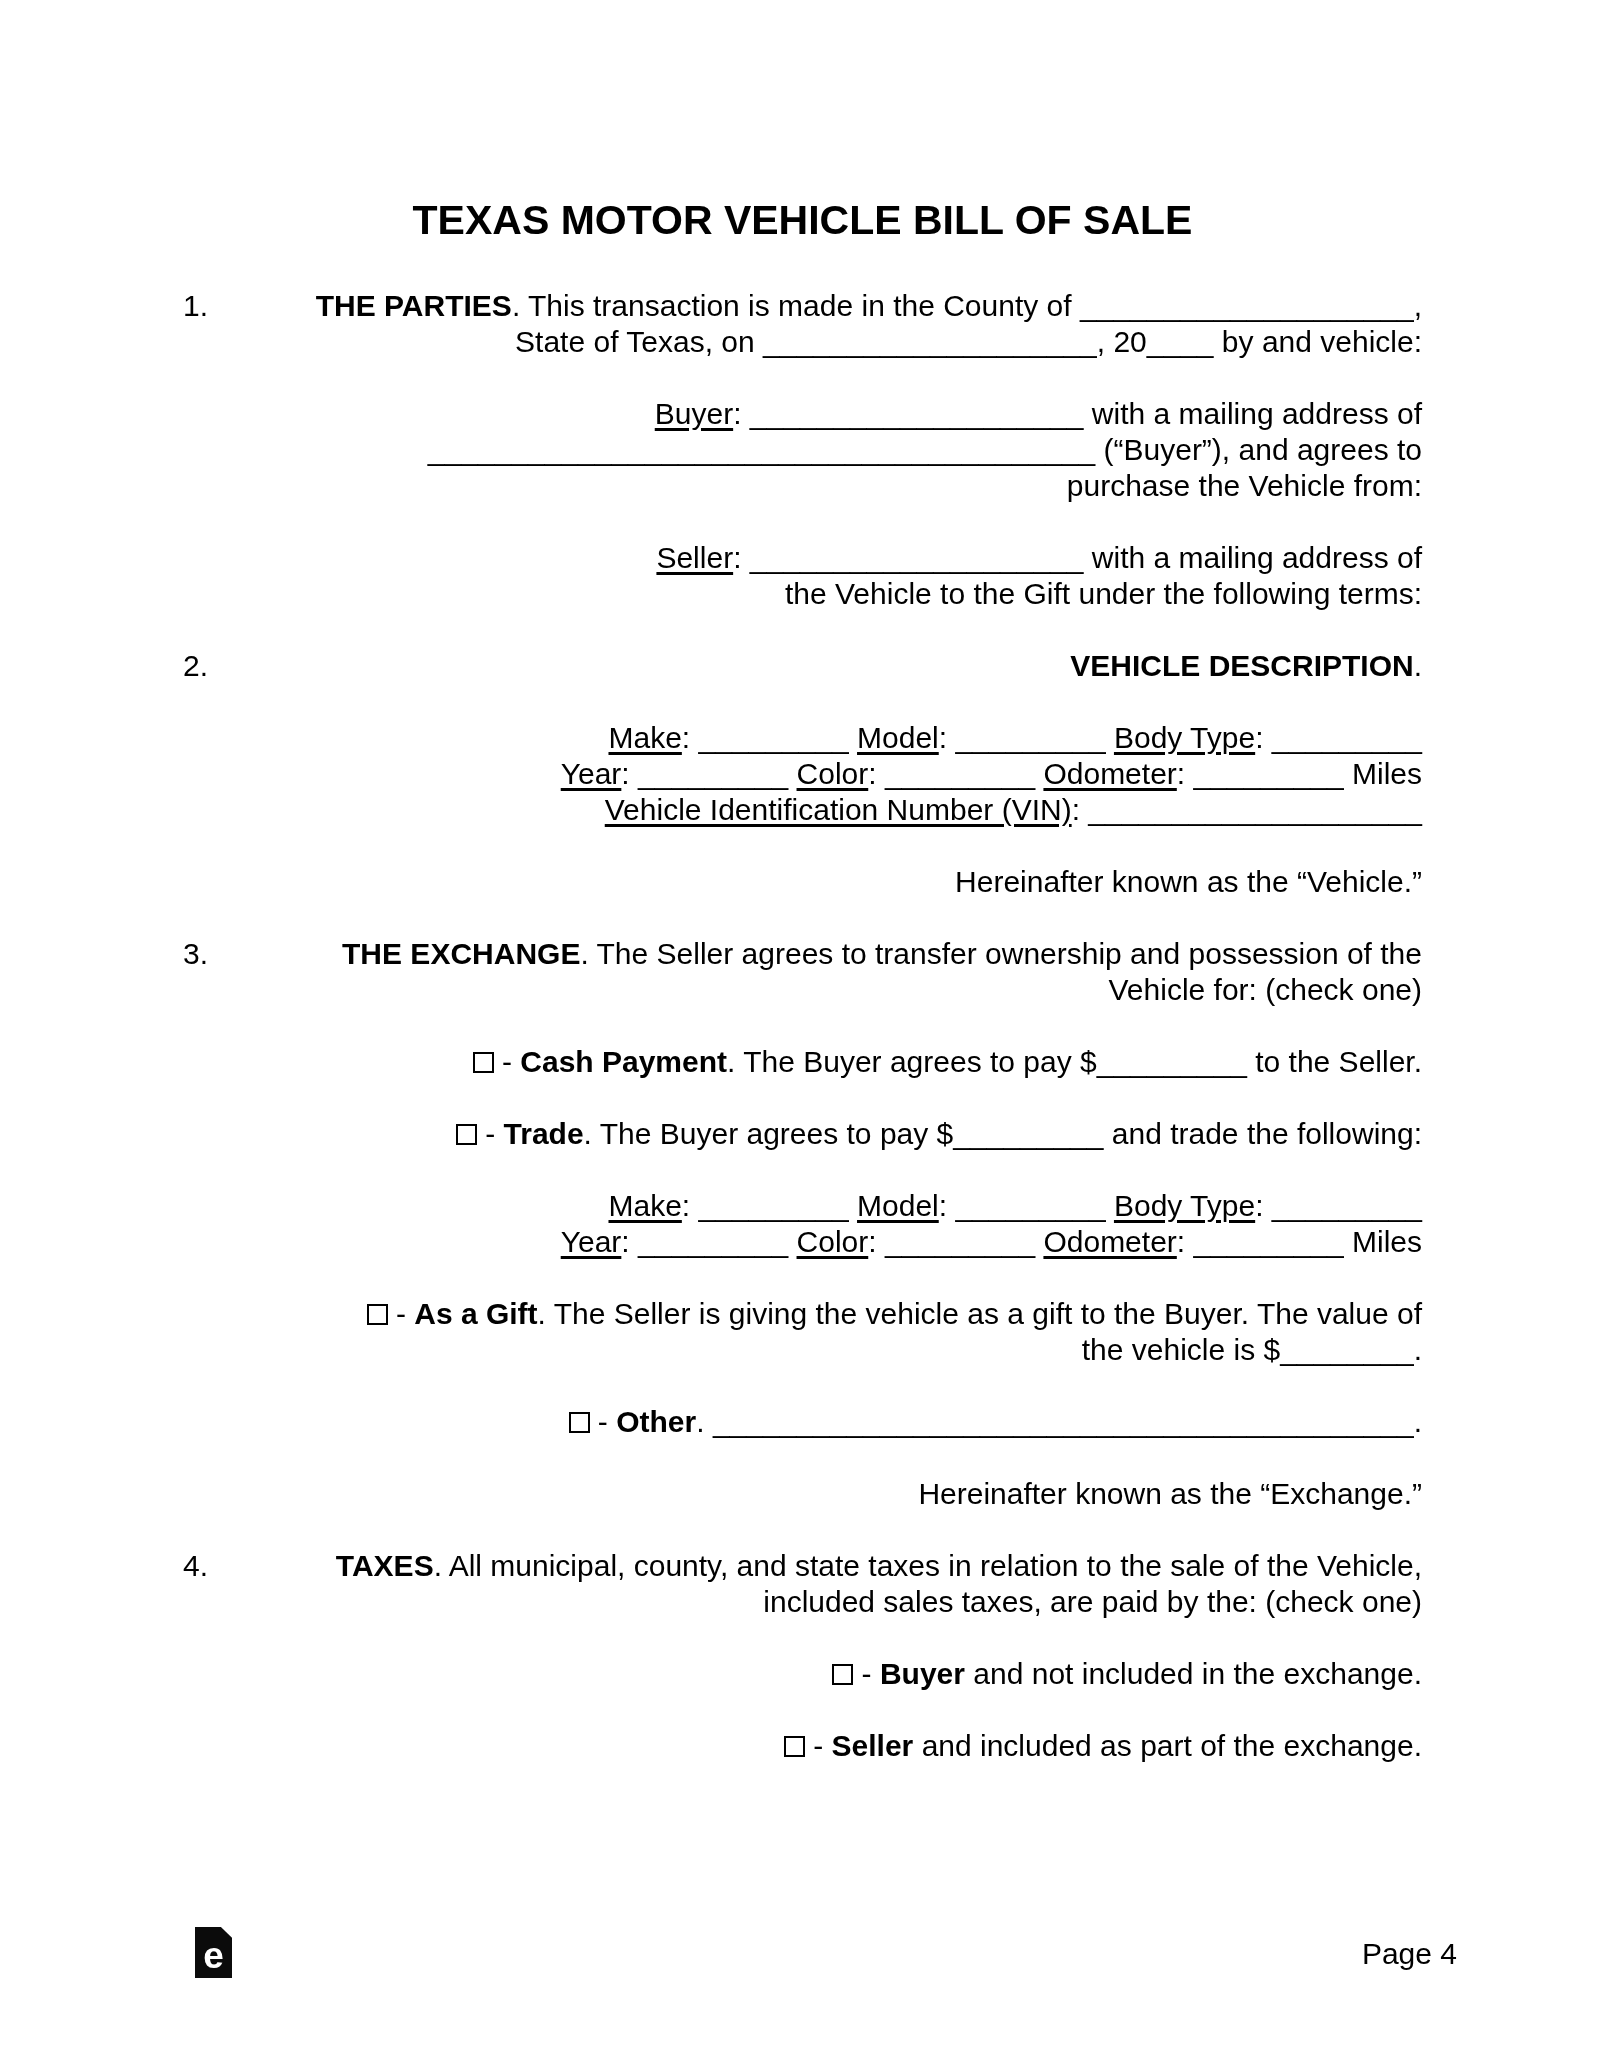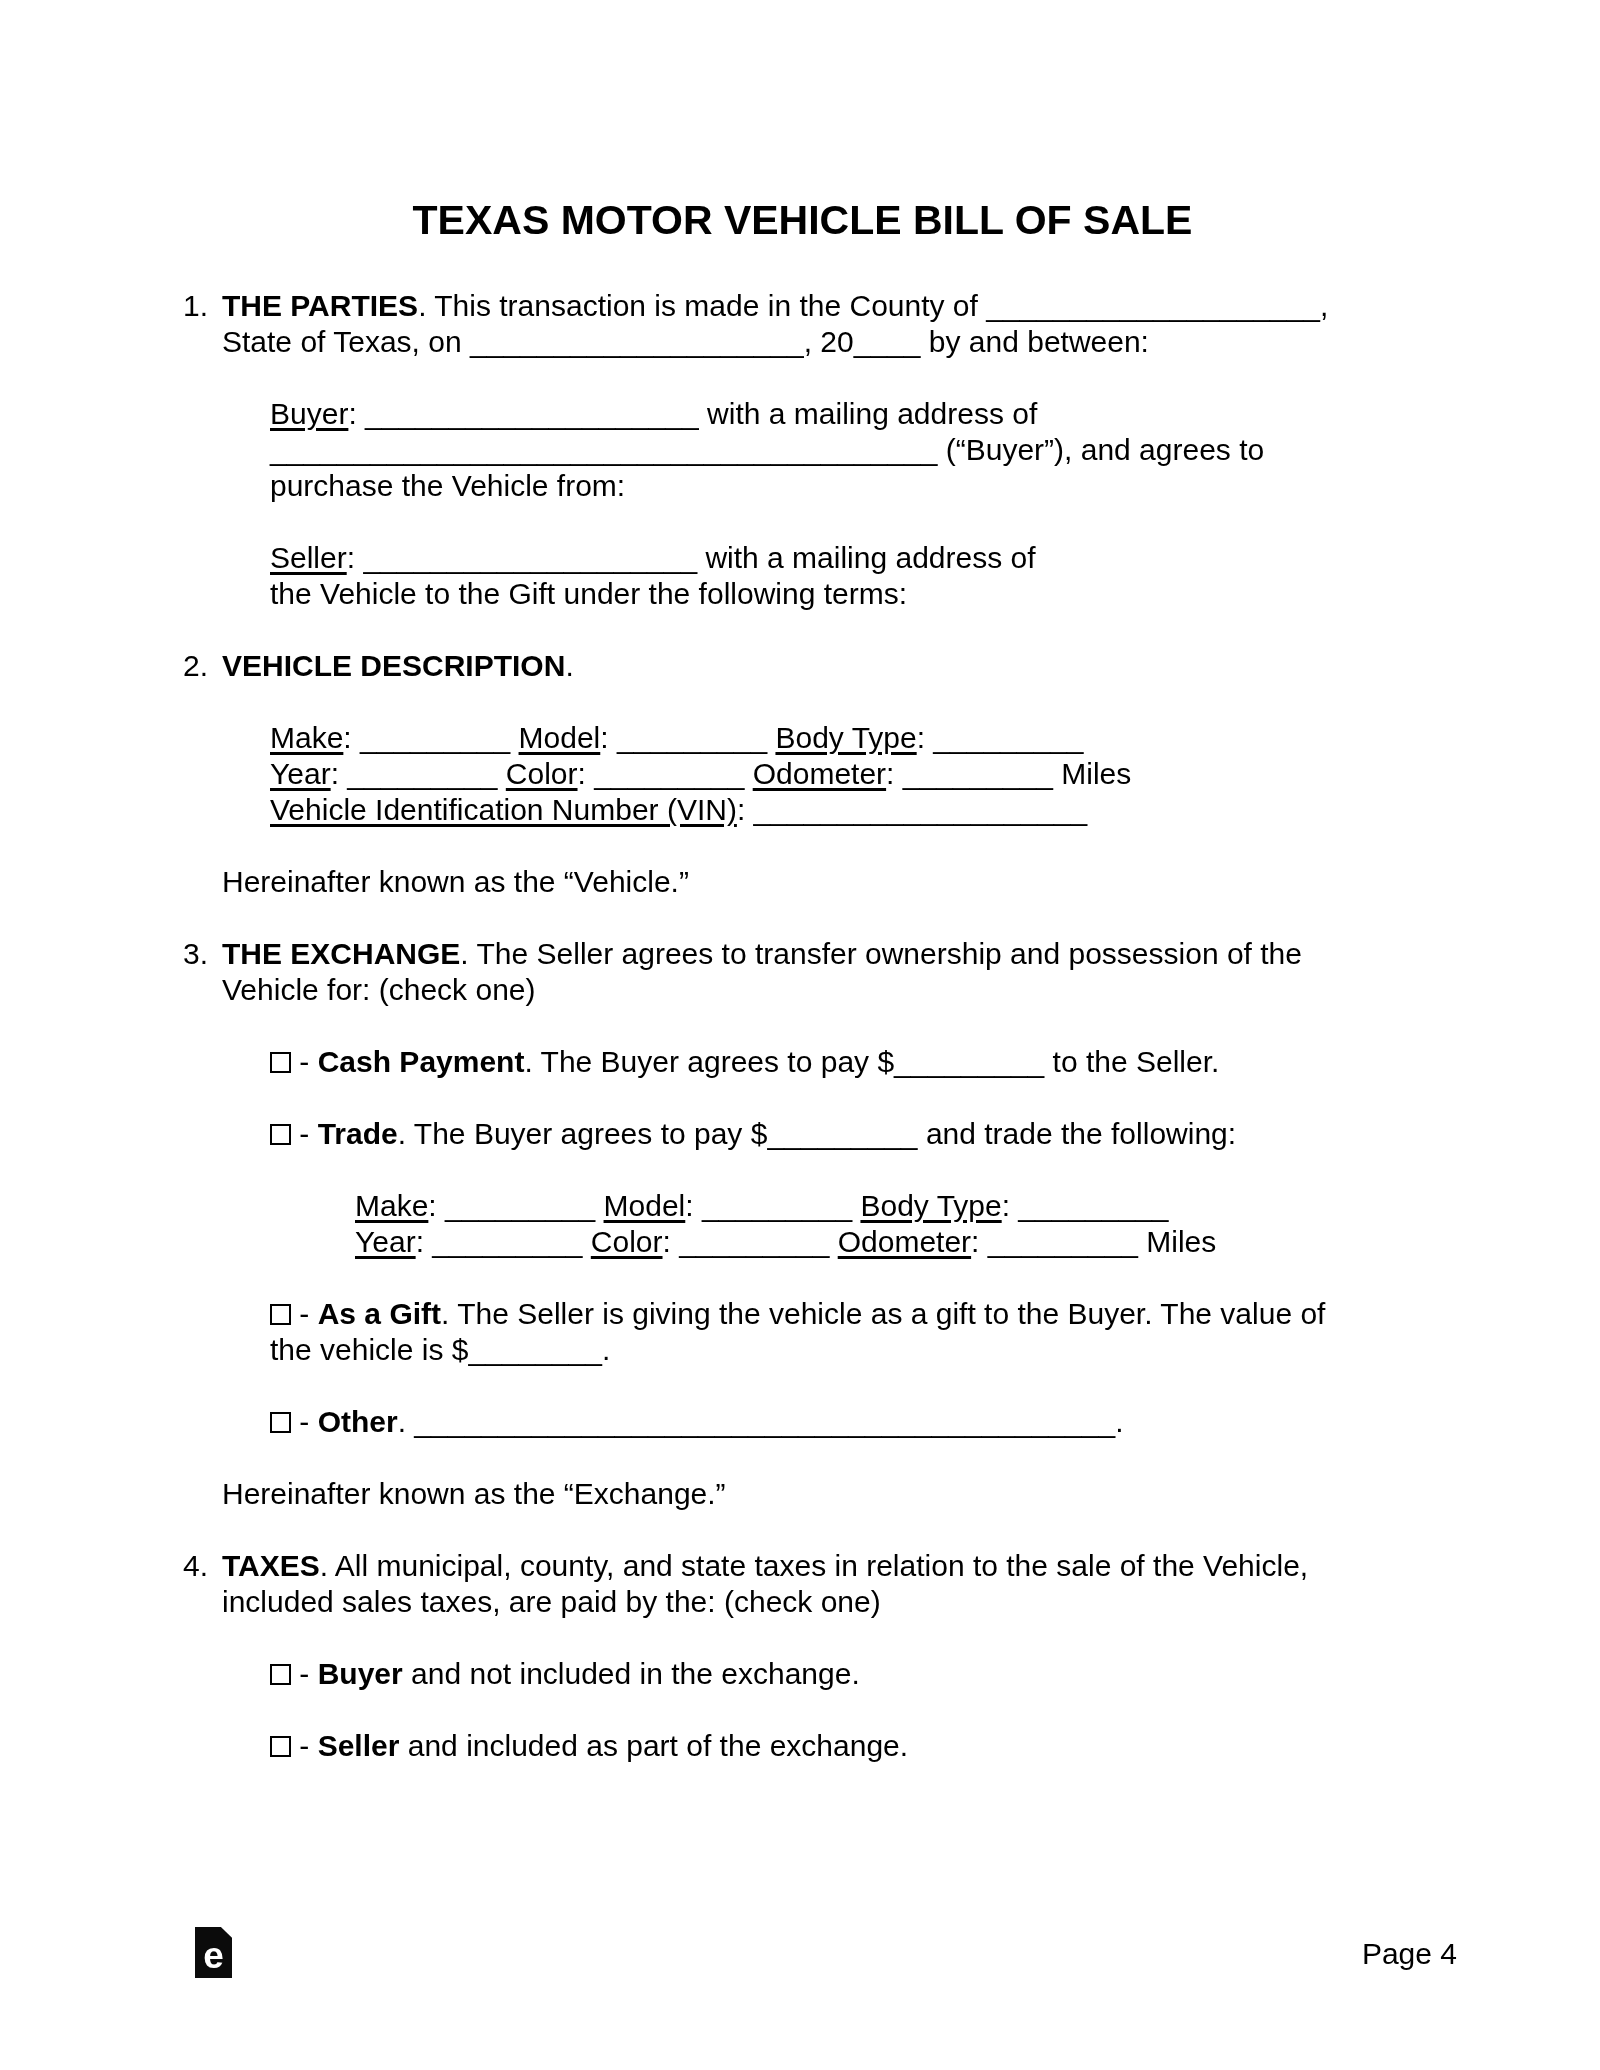--- a/index.html
+++ b/index.html
@@ -18,21 +18,21 @@
     font-size:41px;
     font-weight:bold;
     text-align:center;
     margin:0 0 44px 0;
     line-height:48px;
     white-space:nowrap;
   }
   .section { display:flex; }
   .num { width:39px; flex:none; line-height:36px; }
   .sec-body { flex:1; min-width:0; }
-  .block { margin-bottom:36px; }
+  .block { margin-bottom:36px;text-align:right; }
   .block.ind0 { margin-left:0; }
   .block.ind1 { margin-left:48px; }
   .block.ind2 { margin-left:133px; }
   .line { line-height:36px; white-space:pre; }
   .b { font-weight:bold; }
   .u { text-decoration:underline; text-underline-offset:4px; }
   .checkbox {
     display:inline-block;
     width:21px; height:21px;
     border:2px solid #000;
@@ -67,21 +67,21 @@
 
 <div class="page">
   <h1 class="title">TEXAS MOTOR VEHICLE BILL OF SALE</h1>
 
   <div>
       <div class="section">
         <div class="num">1.</div>
         <div class="sec-body">
           <div class="block ind0">
             <div class="line"><span class="b ">THE PARTIES</span><span>. This transaction is made in the County of </span><span>____________________</span><span>,</span></div>
-            <div class="line"><span>State of Texas, on </span><span>____________________</span><span>, 20</span><span>____</span><span> by and between:</span></div>
+            <div class="line"><span>State of Texas, on </span><span>____________________</span><span>, 20</span><span>____</span><span> by and vehicle:</span></div>
           </div>
           <div class="block ind1">
             <div class="line"><span class="u">Buyer</span><span>: </span><span>____________________</span><span> with a mailing address of</span></div>
             <div class="line"><span>________________________________________</span><span> (“Buyer”), and agrees to</span></div>
             <div class="line"><span>purchase the Vehicle from:</span></div>
           </div>
           <div class="block ind1">
             <div class="line"><span class="u">Seller</span><span>: </span><span>____________________</span><span> with a mailing address of</span></div>
             <div class="line"><span>the Vehicle to the Gift under the following terms:</span></div>
           </div>

